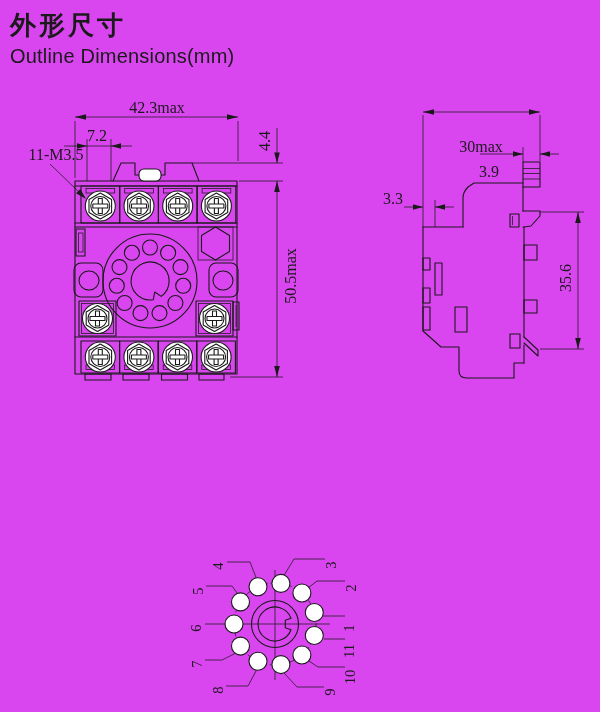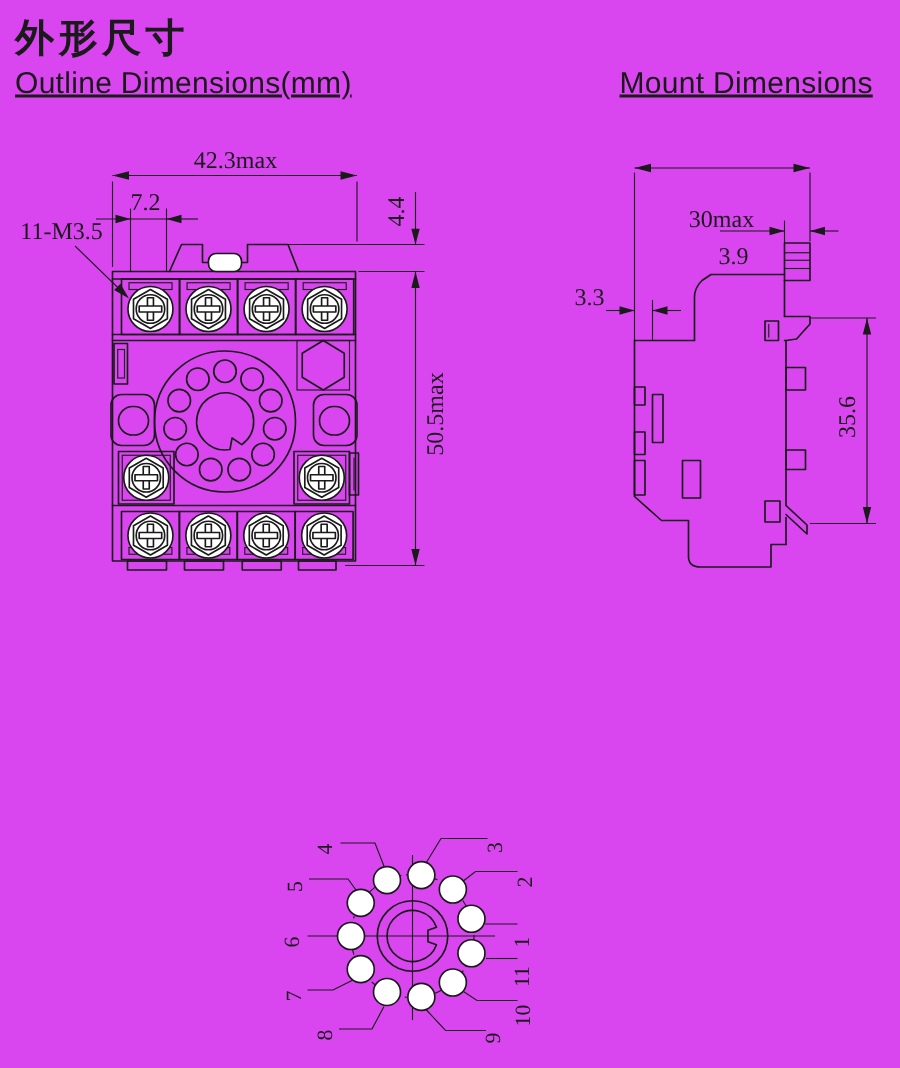--- a/index.html
+++ b/index.html
@@ -1,19 +1,19 @@
 <!DOCTYPE html>
 <html><head>
 <meta charset="utf-8">
 <style>
   html,body{margin:0;padding:0;background:#fff;}
   #page{position:relative;width:600px;height:712px;background:#d946ef;overflow:hidden;
         font-family:"Liberation Sans",sans-serif;color:#1a1a1a;}
   .h-zh{position:absolute;font-weight:bold;font-size:26px;letter-spacing:3px;white-space:nowrap;}
-  .h-en{position:absolute;font-size:20px;font-weight:500;white-space:nowrap;letter-spacing:0.2px;text-decoration:underline;}
+  .h-en{position:absolute;font-size:20px;font-weight:500;white-space:nowrap;letter-spacing:0.2px;}
   .dim{position:absolute;font-family:"Liberation Serif",serif;font-size:16px;white-space:nowrap;
        transform:translate(-50%,-50%);}
   .dim.rot{transform:translate(-50%,-50%) rotate(-90deg);}
   .pin{position:absolute;font-family:"Liberation Serif",serif;font-size:14.5px;white-space:nowrap;
        transform:translate(-50%,-50%) rotate(-90deg);}
   svg{position:absolute;left:0;top:0;}
   .ln{stroke:#1a1a1a;stroke-width:1.1;fill:none;stroke-linejoin:round;stroke-linecap:round;}
   .thin{stroke:#1a1a1a;stroke-width:0.75;fill:none;}
   .fillw{fill:#fff;}
   .arr{fill:#1a1a1a;stroke:none;}
@@ -244,25 +244,24 @@
         <circle class="ln fillw" cx="258.0" cy="661.3" r="9"></circle>
         <circle class="ln fillw" cx="280.9" cy="664.6" r="9"></circle>
         <circle class="ln fillw" cx="301.9" cy="655.0" r="9"></circle>
         <circle class="ln fillw" cx="314.3" cy="635.5" r="9"></circle>
       </g>
     </g>
   </svg>
 
   <span class="h-zh" style="left:10px;top:8px;">外形尺寸</span>
   <span class="h-en" style="left:10px;top:45px;">Outline Dimensions(mm)</span>
-  <span class="h-en" style="left:413px;top:45px;">Mount Dimensions</span>
 
   <span class="dim" style="left:157px;top:108px;">42.3max</span>
   <span class="dim" style="left:97px;top:136px;">7.2</span>
-  <span class="dim" style="left:41px;top:155px;">11-M3.5</span>
+  <span class="dim" style="left:56px;top:155px;">11-M3.5</span>
   <span class="dim rot" style="left:265px;top:141px;">4.4</span>
   <span class="dim rot" style="left:291px;top:276px;">50.5max</span>
 
   <span class="dim" style="left:481px;top:103px;margin-top:44px;">30max</span>
   <span class="dim" style="left:489px;top:152px;margin-top:20px;">3.9</span>
   <span class="dim" style="left:393px;top:199px;">3.3</span>
   <span class="dim rot" style="left:566px;top:278px;">35.6</span>
 
   <span class="pin" style="left:349px;top:628px;">1</span>
   <span class="pin" style="left:351px;top:588px;">2</span>

